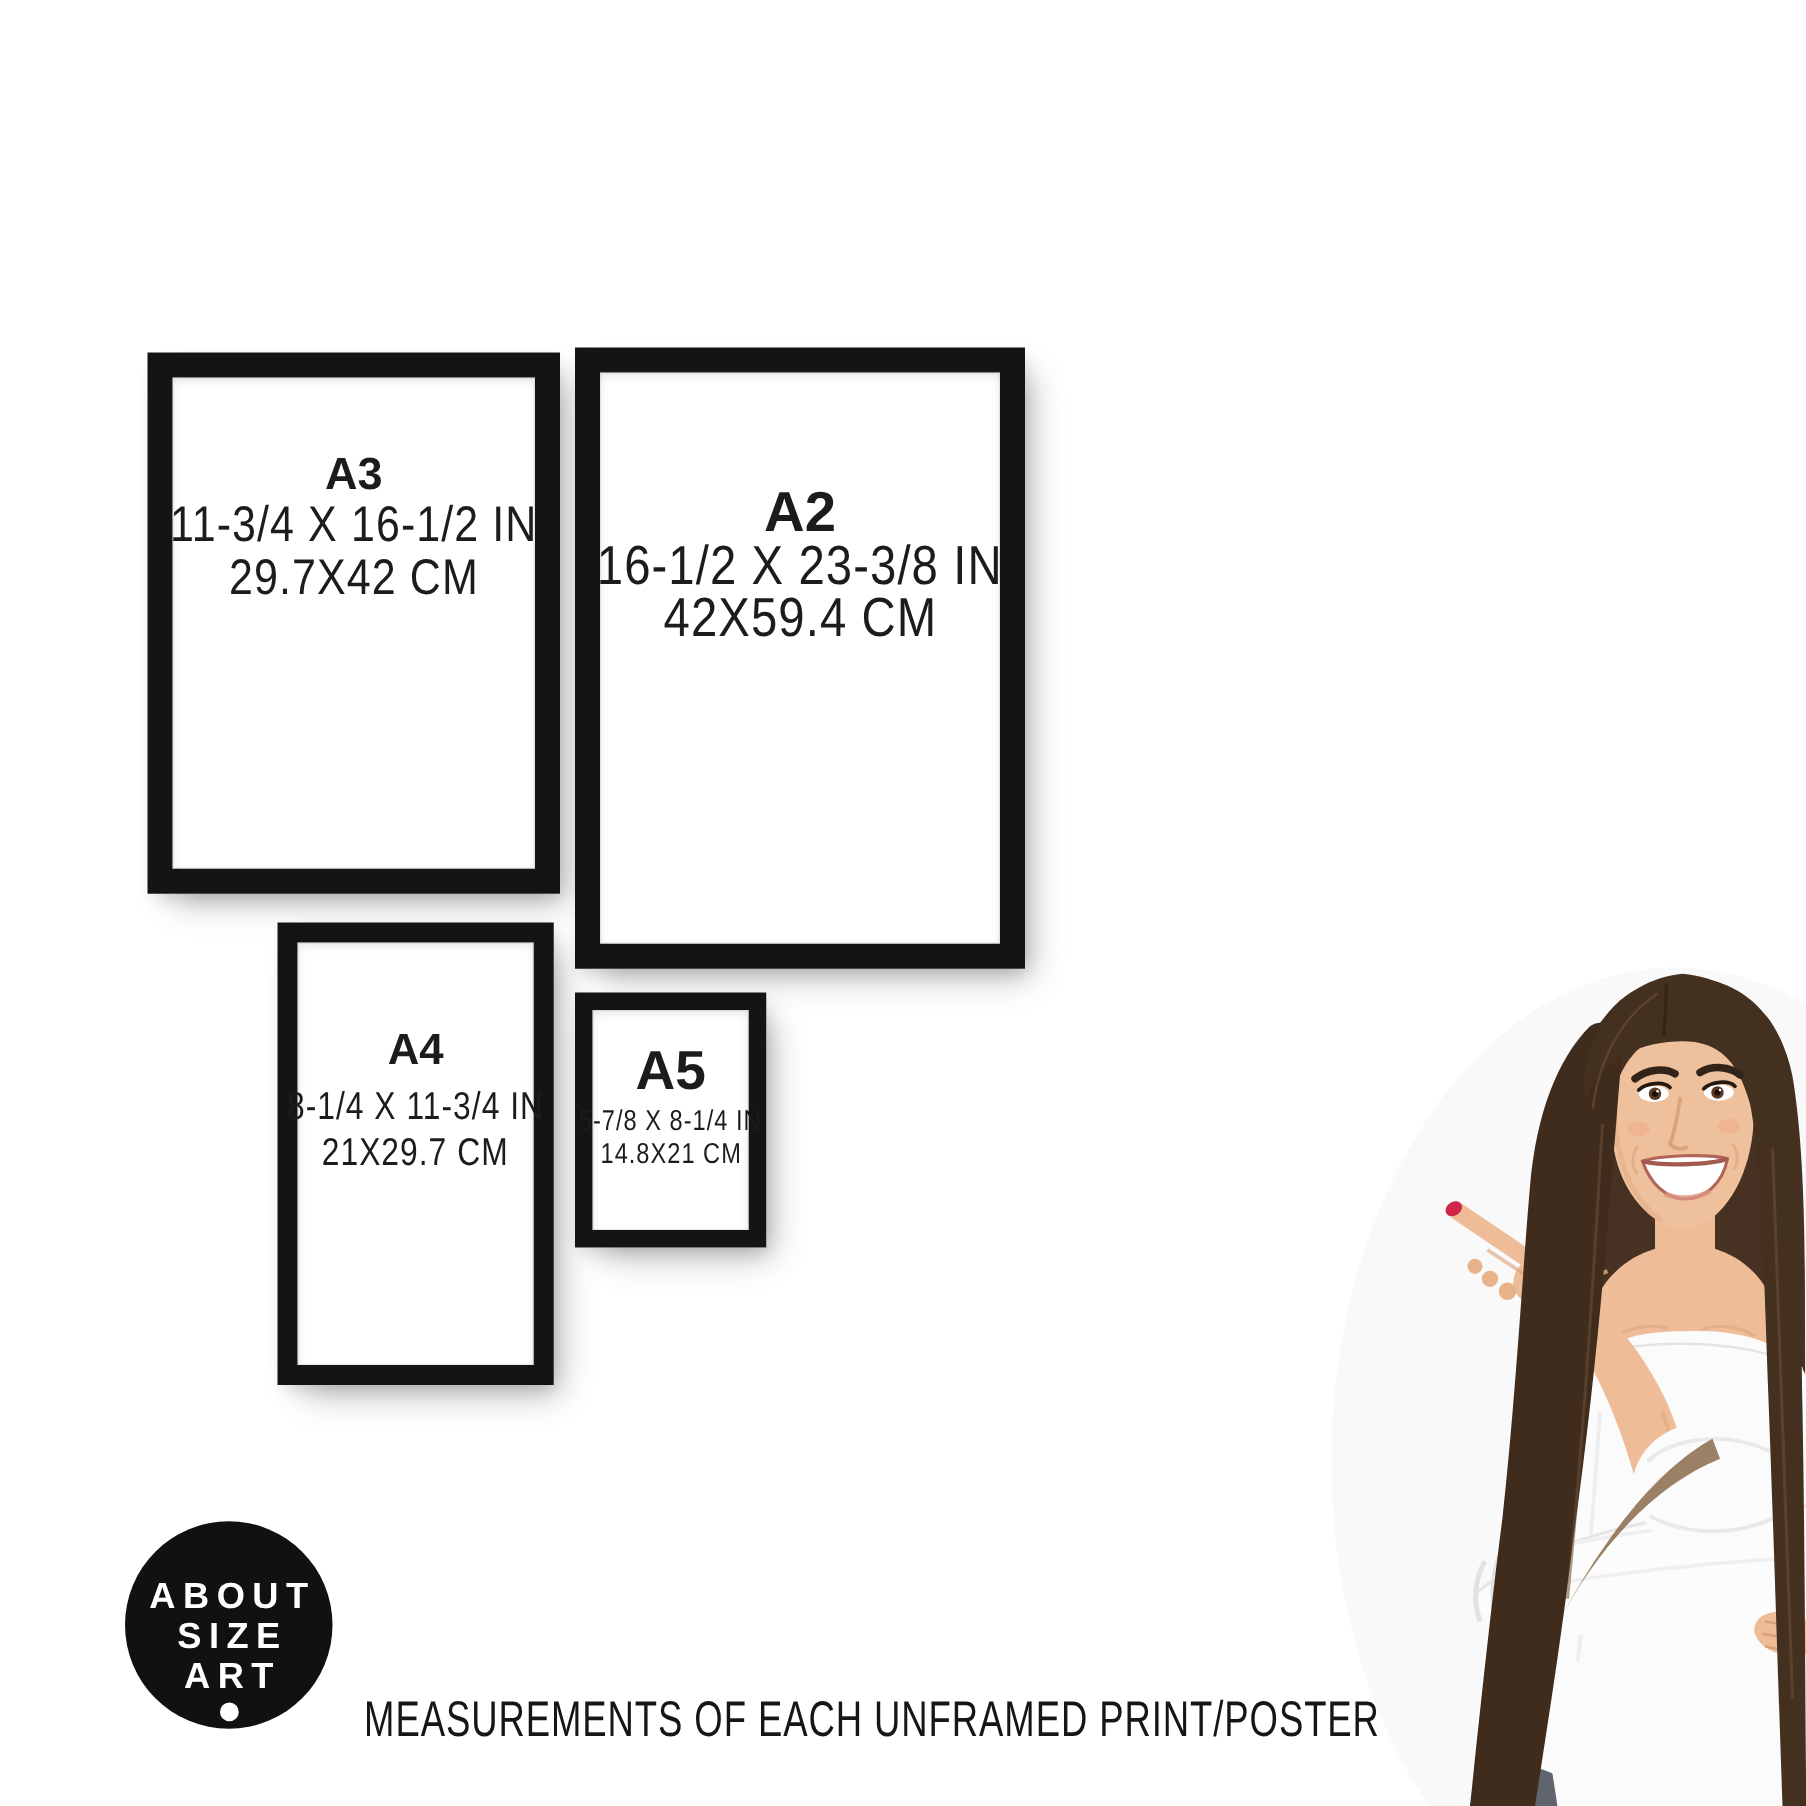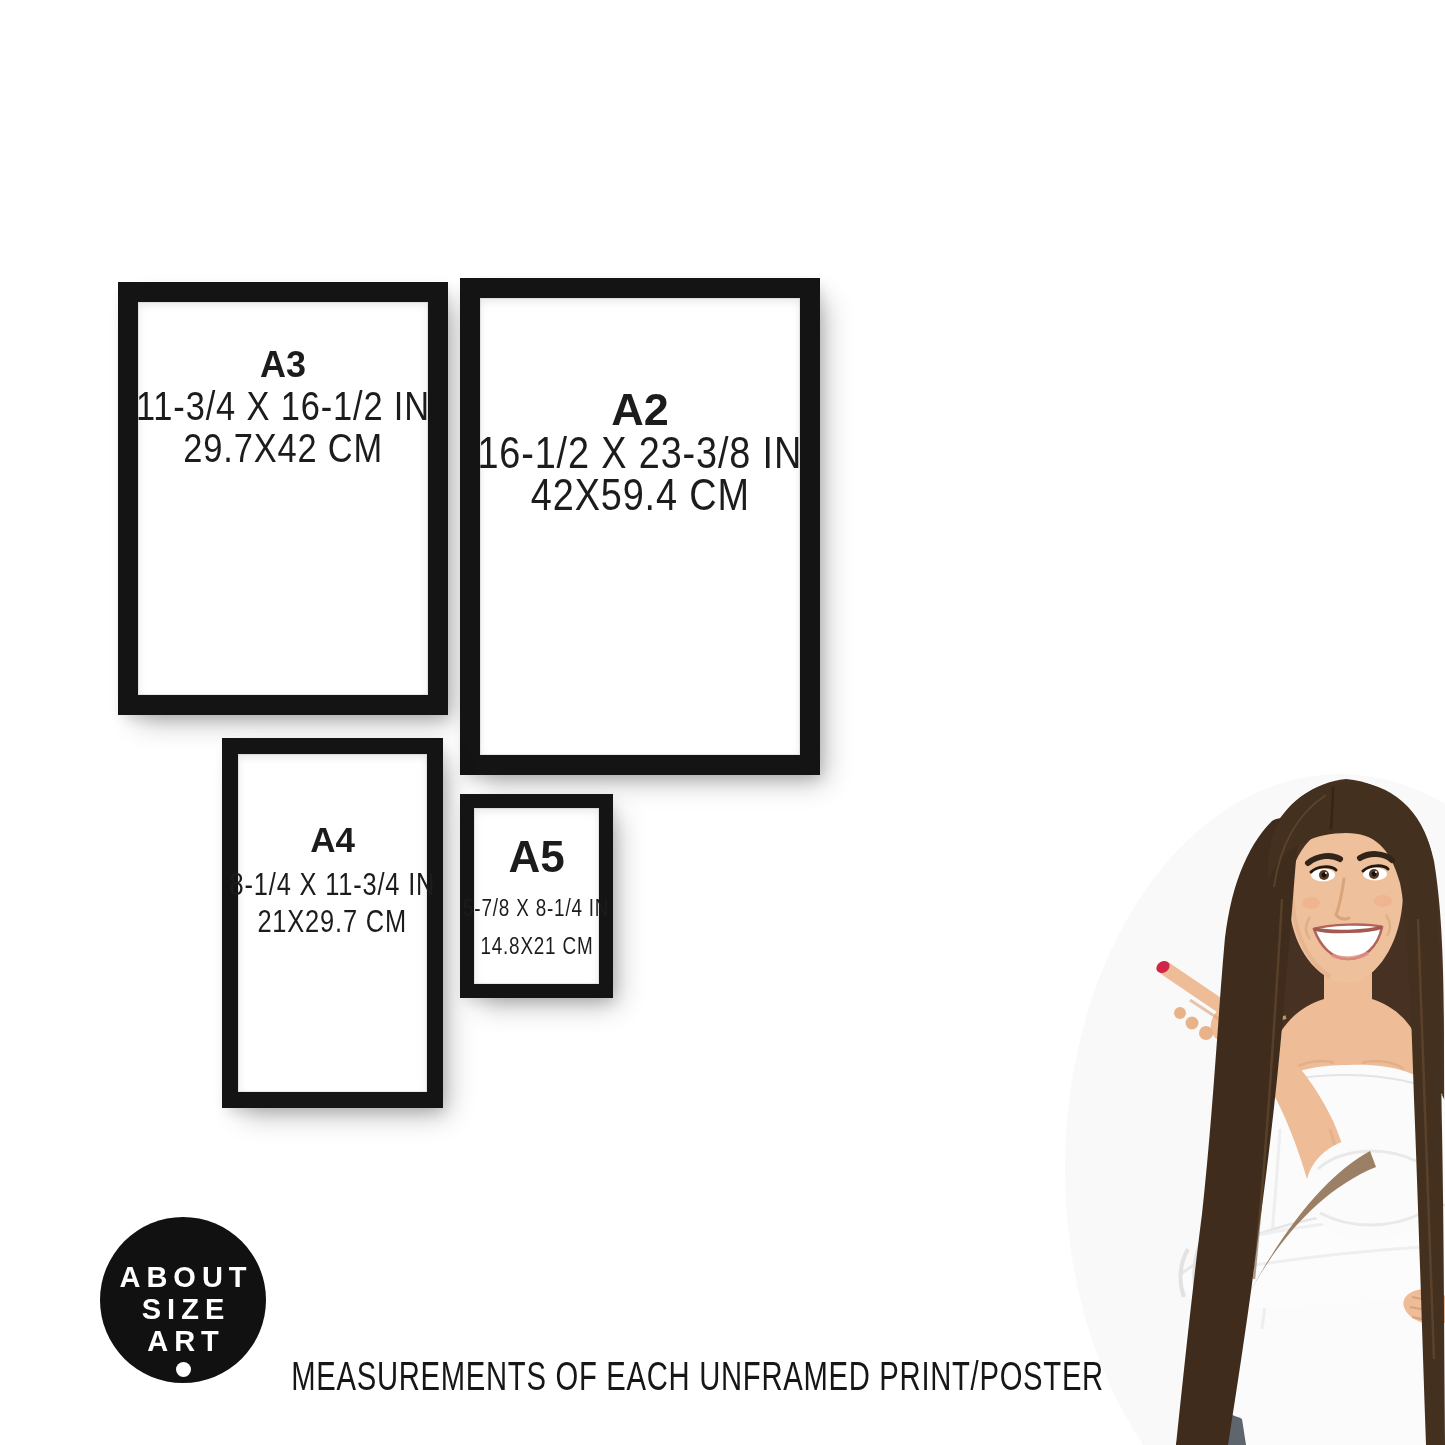--- a/index.html
+++ b/index.html
@@ -30,41 +30,41 @@
   .frame-content {
     position:absolute; left:0; right:0; top:0; bottom:0;
     display:flex; flex-direction:column; align-items:center;
     text-align:center; color:#1c1c1c;
   }
   .size-label { font-weight:bold; white-space:nowrap; }
   .size-label:empty { display:none; }
   .size-line { white-space:nowrap; transform:scaleX(0.86); transform-origin:center; letter-spacing:1px; }
 
   .f-a3 { left:118px; top:282px; width:330px; height:433px; border-width:20px; }
-  .f-a3 .frame-content { padding-top:42px; }
+  .f-a3 .frame-content { padding-top:56px; }
   .f-a3 .size-label { font-size:36px; line-height:41px; }
   .f-a3 .size-line  { font-size:40px; line-height:42px; }
 
   .f-a2 { left:460px; top:278px; width:360px; height:497px; border-width:20px; }
   .f-a2 .frame-content { padding-top:89px; }
   .f-a2 .size-label { font-size:45px; line-height:45px; }
   .f-a2 .size-line  { font-size:44px; line-height:42px; }
 
   .f-2030 { left:840px; top:280px; width:415px; height:561px; border-width:22px; }
   .f-2030 .frame-content { padding-top:104px; }
   .f-2030 .size-line  { font-size:46px; line-height:42px; transform:scaleX(0.88); }
 
   .f-a4 { left:222px; top:738px; width:221px; height:370px; border-width:16px; }
   .f-a4 .frame-content { padding-top:66px; }
   .f-a4 .size-label { font-size:35px; line-height:40px; }
   .f-a4 .size-line  { font-size:31px; line-height:37px; transform:scaleX(0.82); }
   .f-a4 .size-line.inches { margin-top:6px; }
 
   .f-a5 { left:460px; top:794px; width:153px; height:204px; border-width:14px; }
-  .f-a5 .frame-content { padding-top:26px;gap:12px; }
+  .f-a5 .frame-content { padding-top:26px; }
   .f-a5 .size-label { font-size:44px; line-height:46px; }
   .f-a5 .size-line  { font-size:23px; line-height:26px; transform:scaleX(0.82); }
   .f-a5 .size-line.inches { margin-top:3px; }
 
   
   .logo {
     position:absolute; left:100px; top:1217px; width:166px; height:166px;
     border-radius:50%; background:#111111; color:#ffffff;
     display:flex; flex-direction:column; align-items:center;
     box-sizing:border-box; padding-top:44px;

